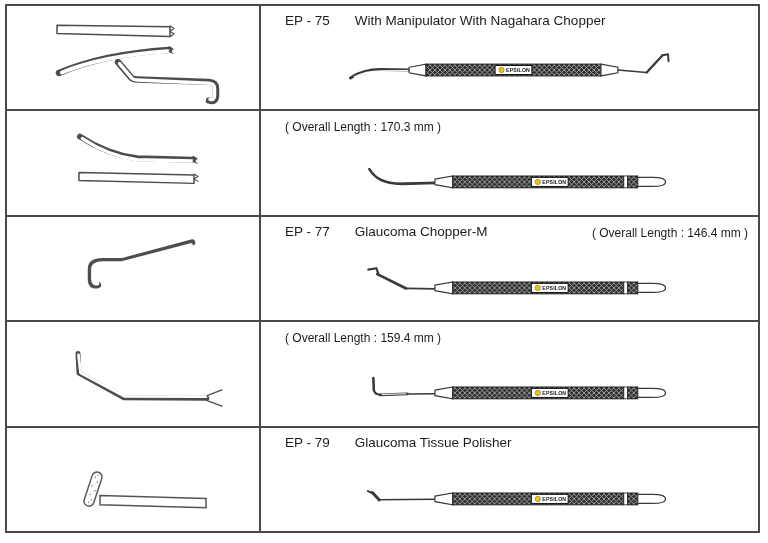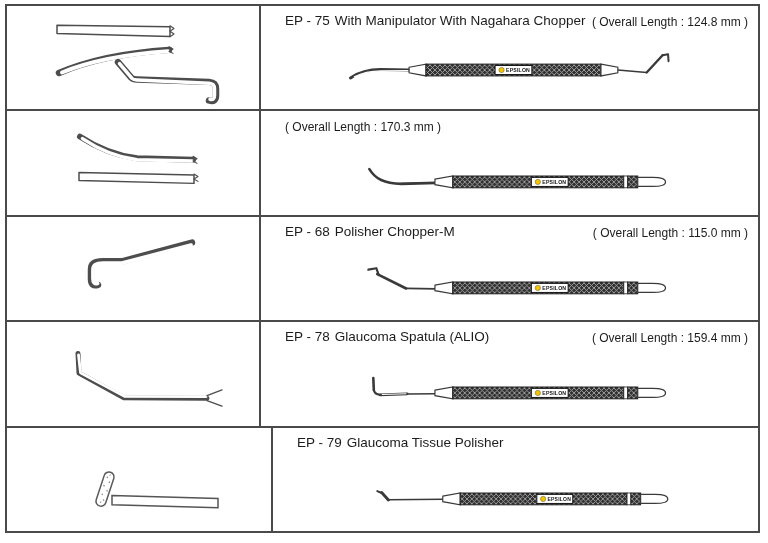--- a/index.html
+++ b/index.html
@@ -1,29 +1,29 @@
 <!DOCTYPE html>
 <html><head>
 <meta charset="utf-8">
 <style>
   html,body{margin:0;padding:0;background:#ffffff;}
   .page{position:relative;width:768px;height:543px;background:#fff;overflow:hidden;
         font-family:"Liberation Sans",sans-serif;color:#1c1c1c;}
   .catalog{position:absolute;left:5px;top:4px;width:751px;height:525px;
            border:2px solid #4a4a4a;display:flex;flex-direction:column;background:#fff;}
   .row{flex:1;display:flex;border-bottom:2px solid #4a4a4a;min-height:0;}
-  .row:last-child{border-bottom:none;padding-left:12px;}
+  .row:last-child{border-bottom:none;}
   .tip-cell{width:252px;position:relative;border-right:2px solid #4a4a4a;}
   .product-cell{flex:1;position:relative;}
   .cell-svg{position:absolute;left:0;top:0;width:100%;height:100%;display:block;}
   .hdr{position:absolute;top:7px;left:0;right:0;display:flex;
        justify-content:space-between;align-items:flex-start;
        padding:0 10px 0 24px;pointer-events:none;}
   .title{font-size:13.5px;white-space:nowrap;}
-  .code{display:inline-block;margin-right:5px;}
+  .code{display:inline-block;margin-right:25px;}
   .len{font-size:12px;white-space:nowrap;padding-top:2px;}
   svg text{font-family:"Liberation Sans",sans-serif;}
 </style>
 </head>
 <body>
 
 <div class="page">
 
 <svg width="0" height="0" style="position:absolute" aria-hidden="true">
   <defs>
@@ -58,21 +58,20 @@
           <path d="M55,67.5 Q96,50.5 161,46" stroke="#fff" stroke-width="4"></path>
           <path d="M162,41.5 l4,2.2 l-4,2.2 l4,2.2" stroke-width="1.1"></path>
           <path d="M111,57 L124,72.5 Q126,74.5 130,74.7 L202,77 Q209,77.5 209,84 L209,91 Q209,98 202,96" stroke-width="6.5"></path>
           <path d="M112.5,58.5 L125,73.5 Q126.5,75 130,75.2 L202,78.5 Q207.5,79 207.5,84 L207.5,91 Q207.5,96 203,94.8" stroke="#fff" stroke-width="3.5"></path>
         </g>
       </svg>
     </div>
     <div class="product-cell">
       <div class="hdr">
         <span class="title"><span class="code">EP - 75</span><span>With Manipulator With Nagahara Chopper</span></span>
-        <span class="len">( Overall Length : 124.8 mm )</span>
       </div>
       <svg class="cell-svg" viewBox="0 0 500 105" preserveAspectRatio="none">
         <g stroke="#3a3a3a" fill="none" stroke-linecap="round" stroke-linejoin="round">
           <path d="M90,73 Q103,64.5 120,64.5 L149,65" stroke-width="3"></path>
           <path d="M94,72 Q105,65.8 121,65.8 L148,65.6" stroke="#fff" stroke-width="1.3"></path>
           <path d="M359,65 L388,67.5" stroke-width="1.6"></path>
           <path d="M388,67.5 L404,50" stroke-width="2.4"></path>
           <path d="M404,50 l5.5,-1 l0.5,7" stroke-width="2"></path>
         </g>
         <g>
@@ -119,22 +118,22 @@
     <div class="tip-cell">
       <svg class="cell-svg" viewBox="0 0 252 105" preserveAspectRatio="none">
         <g stroke="#4d4d4d" fill="none" stroke-linecap="round" stroke-linejoin="round">
           <path d="M185,26 L115,45 L96,45 Q84,45 84,53 L84,63 Q84,71 91,69" stroke-width="6.5"></path>
           <path d="M184,28.5 L115,46.8 L96,46.8 Q86,46.8 86,53.5 L86,62.5 Q86,68.5 90.5,67.5" stroke="#fff" stroke-width="3.8"></path>
         </g>
       </svg>
     </div>
     <div class="product-cell">
       <div class="hdr">
-        <span class="title"><span class="code">EP - 68</span><span>Polisher Chopper-M</span></span>
-        <span class="len">( Overall Length : 115.0 mm )</span>
+        <span class="title"><span class="code">EP - 77</span><span>Glaucoma Chopper-M</span></span>
+        <span class="len">( Overall Length : 146.4 mm )</span>
       </div>
       <svg class="cell-svg" viewBox="0 0 500 105" preserveAspectRatio="none">
         <g stroke="#3a3a3a" fill="none" stroke-linecap="round" stroke-linejoin="round">
           <path d="M108,53.5 l8,-1.5 l2.5,7" stroke-width="2.2"></path>
           <path d="M117,58 L146,72.5" stroke-width="2.8"></path>
           <path d="M146,72.5 L176,73" stroke-width="1.6"></path>
         </g>
         <use href="#handle-std" transform="translate(175,72)"></use>
       </svg>
     </div>
@@ -146,21 +145,20 @@
         <g stroke="#4d4d4d" fill="none" stroke-linecap="round" stroke-linejoin="round">
           <path d="M71,32 L72,52 L117,77 L200,77.5" stroke-width="5"></path>
           <path d="M71.5,33.5 L73.5,51.5 L117.5,75.5 L199,75.8" stroke="#fff" stroke-width="2.8"></path>
           <path d="M200,74.8 L215,69" stroke-width="1.3"></path>
           <path d="M200,79.8 L215,85.5" stroke-width="1.3"></path>
         </g>
       </svg>
     </div>
     <div class="product-cell">
       <div class="hdr">
-        <span class="title"><span class="code">EP - 78</span><span>Glaucoma Spatula (ALIO)</span></span>
         <span class="len">( Overall Length : 159.4 mm )</span>
       </div>
       <svg class="cell-svg" viewBox="0 0 500 105" preserveAspectRatio="none">
         <g stroke="#3a3a3a" fill="none" stroke-linecap="round" stroke-linejoin="round">
           <path d="M113,57 L113.5,69" stroke-width="2.6"></path>
           <path d="M113.5,69 Q114,73.5 120,74" stroke-width="2.2"></path>
           <path d="M120,74 L147,73" stroke-width="3"></path>
           <path d="M122,73.6 L146,72.9" stroke="#fff" stroke-width="1.1"></path>
           <path d="M147,73 L176,72.8" stroke-width="1.5"></path>
         </g>

